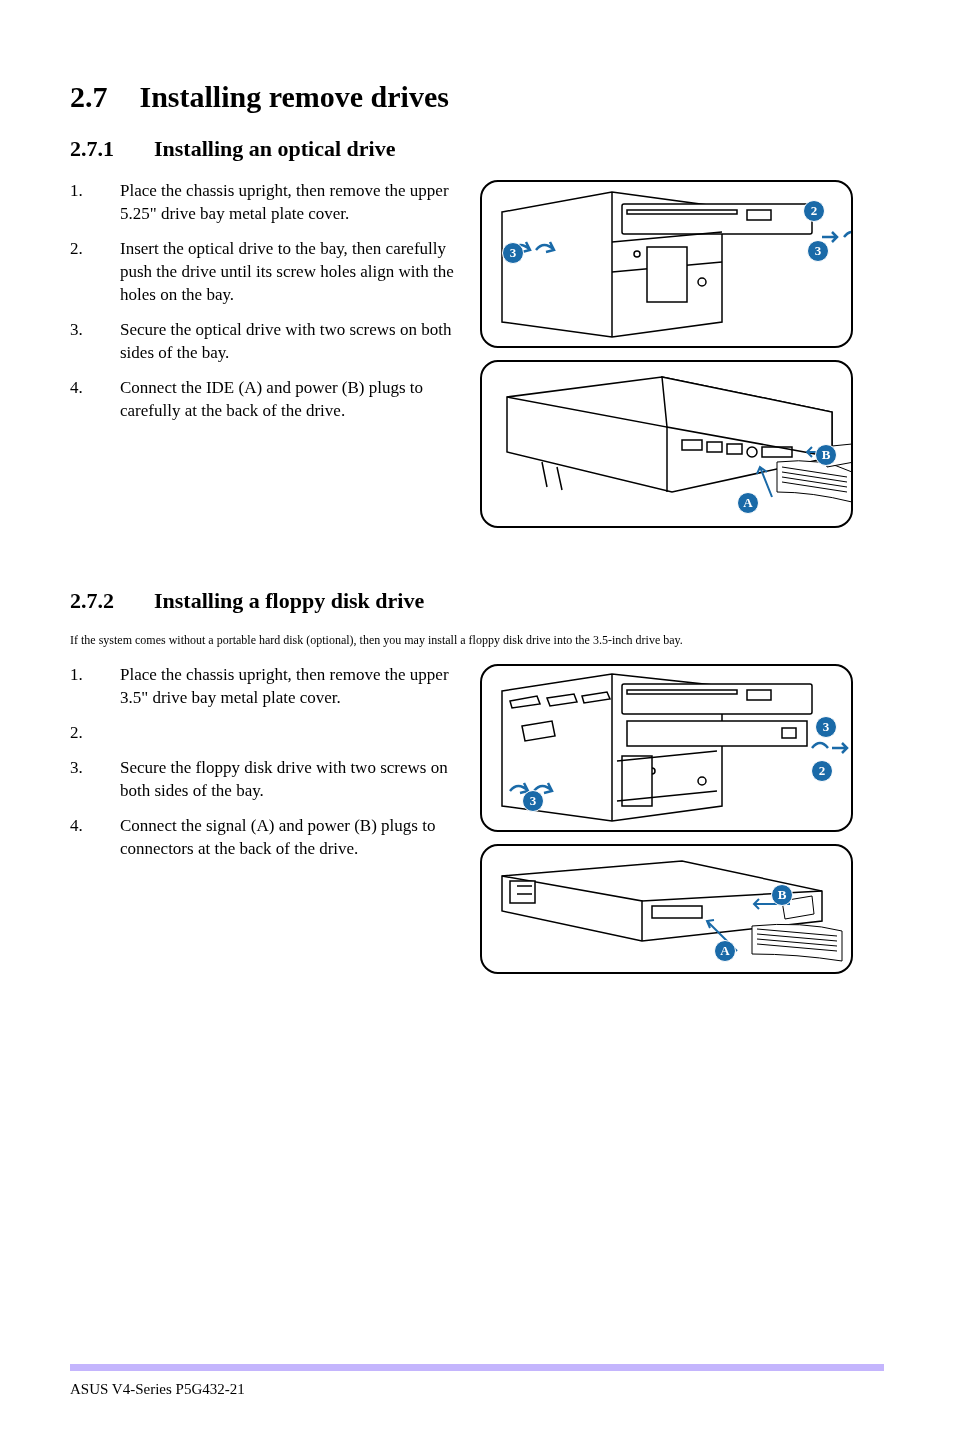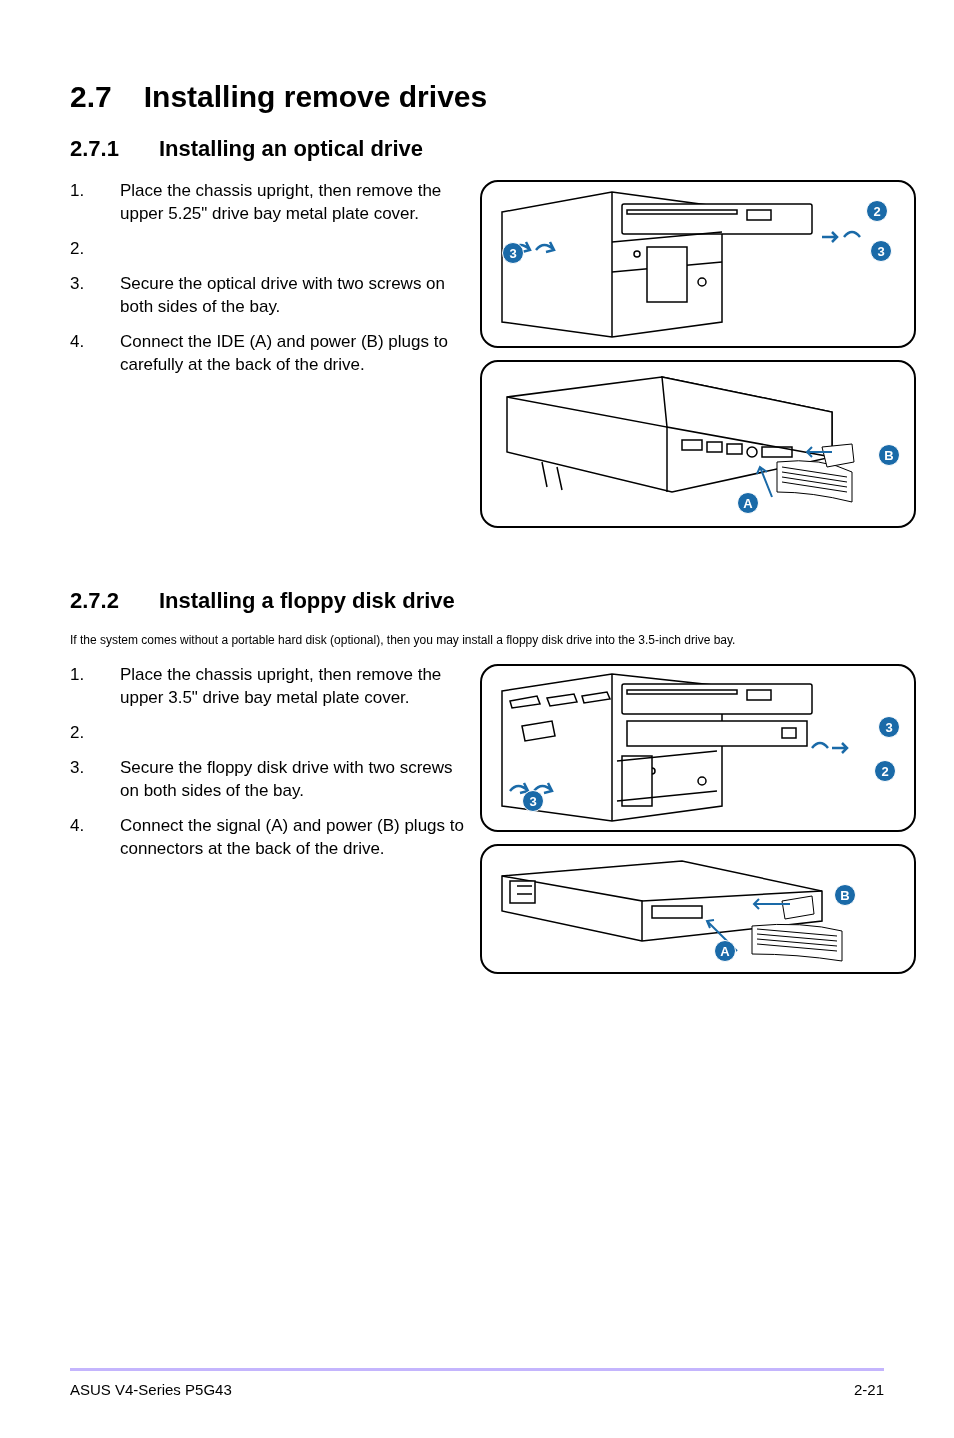--- a/index.html
+++ b/index.html
@@ -5,23 +5,24 @@
     * { margin: 0; padding: 0; box-sizing: border-box; }
     body {
       font-family: Arial, Helvetica, sans-serif;
       width: 954px;
       height: 1438px;
       background: #fff;
       position: relative;
       color: #000;
     }
     .page {
-      padding: 80px 38px 30px 70px;
+      padding: 80px 101px 30px 70px;
       height: 100%;
       position: relative;
+      font-family: Liberation Serif, serif;
     }
     .main-heading {
       font-size: 30px;
       font-weight: bold;
       display: flex;
       gap: 32px;
       margin-bottom: 22px;
     }
     .sub-heading {
       font-size: 22px;
@@ -87,24 +88,23 @@
       display: flex;
       align-items: center;
       justify-content: center;
       border: 1.5px solid #fff;
     }
     .footer {
       position: absolute;
       bottom: 40px;
       left: 70px;
       right: 70px;
-      border-top: 3px solid #c4b5fd;
+      border-top: 7px solid #c4b5fd;
       padding-top: 10px;
       display: flex;
-      justify-content: space-between;
       font-size: 15px;
     }
     .section-gap {
       margin-top: 60px;
     }
   </style>
 </head>
 <body>
 
 <div class="page">
@@ -121,20 +121,21 @@
 
   <div class="content-row">
     <div class="text-col">
       <ol class="step-list">
         <li>
             <span class="step-num">1.</span>
             <span class="step-text">Place the chassis upright, then remove the upper 5.25" drive bay metal plate cover.</span>
           </li>
         <li>
             <span class="step-num">2.</span>
+            <span class="step-text">Insert the optical drive to the bay, then carefully push the drive until its screw holes align with the holes on the bay.</span>
           </li>
         <li>
             <span class="step-num">3.</span>
             <span class="step-text">Secure the optical drive with two screws on both sides of the bay.</span>
           </li>
         <li>
             <span class="step-num">4.</span>
             <span class="step-text">Connect the IDE (A) and power (B) plugs to carefully at the back of the drive.</span>
           </li>
       </ol>

